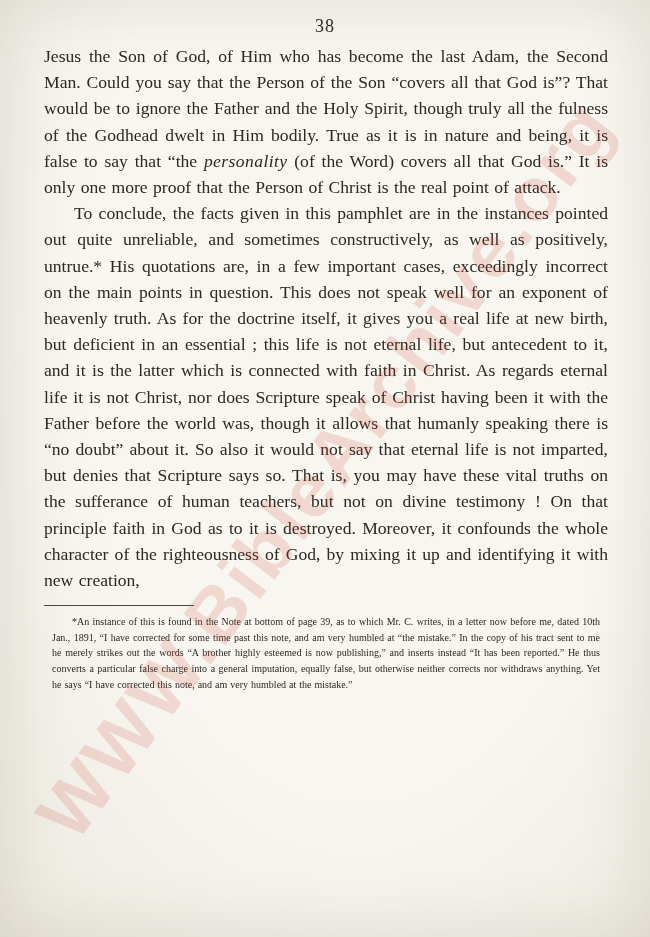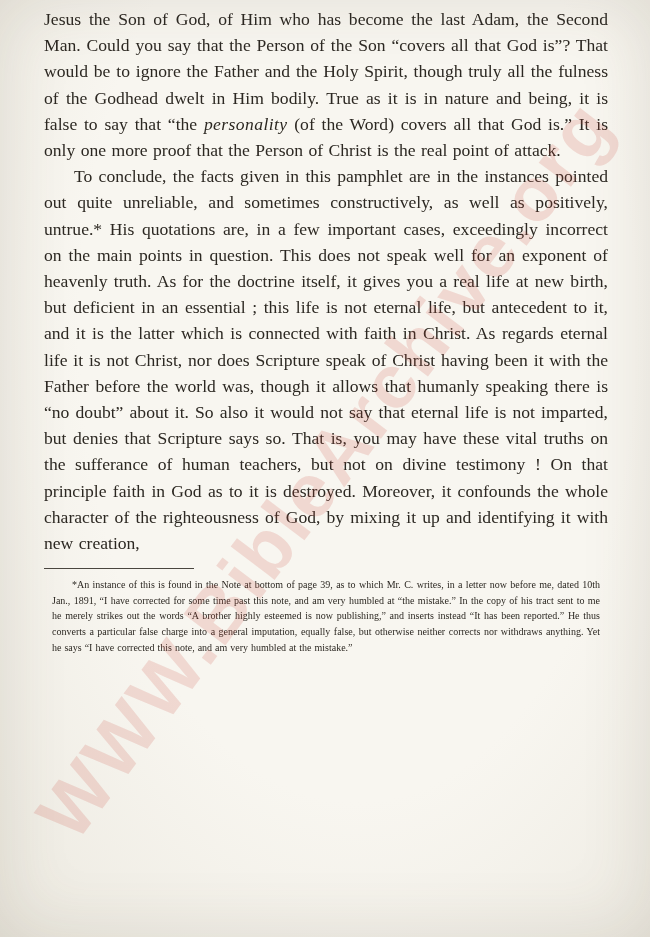--- a/index.html
+++ b/index.html
@@ -79,20 +79,21 @@
     z-index: 2;
   }
 </style>
 </head>
 <body>
 
 <div class="page">
 
   <div class="watermark">WWW.BibleArchive.org</div>
 
+  <div class="page-number">38</div>
 
   <div class="content">
 
     <p class="para"><span>Jesus the Son of God, of Him who has become the last Adam, the Second Man.  Could you say that the Person of the Son “covers all that God is”?  That would be to ignore the Father and the Holy Spirit, though truly all the fulness of the Godhead dwelt in Him bodily.  True as it is in nature and being, it is false to say that “the </span><span class="it">personality</span><span> (of the Word) covers all that God is.”  It is only one more proof that the Person of Christ is the real point of attack.</span></p>
 
     <p class="para indent"><span>To conclude, the </span><span class="u">facts given in this pamphlet are</span><span> in the instances pointed out </span><span class="u">quite unreliable,</span><span> and sometimes constructively, </span><span class="u">as well as positively, untrue.*</span><span>  His quotations are, in a few important cases, </span><span class="u">exceedingly incorrect on the main points</span><span> in question.  This does not speak well for an exponent of heavenly truth.  As for the doctrine itself, it gives you a real life at new birth, but deficient in an essential ; this life is not eternal life, but antecedent to it, and it is the latter which is connected with faith in Christ.  As regards eternal life it is not Christ, nor does Scripture speak of Christ having been it with the Father before the world was, though it allows that humanly speaking there is “no doubt” about it.  So also it would not say that eternal life is not imparted, but denies that Scripture says so.  That is, you may have these vital truths on the sufferance of human teachers, but not on divine testimony !  On that principle faith in God as to it is destroyed.  Moreover, it confounds the whole character of the righteousness of God, by mixing it up and identifying it with new creation,</span></p>
 
     <div class="footnote-rule"></div>
 
     <p class="footnote">*An instance of this is found in the Note at bottom of page 39, as to which Mr. C. writes, in a letter now before me, dated 10th Jan., 1891, “I have corrected for some time past this note, and am very humbled at “the mistake.”  In the copy of his tract sent to me he merely strikes out the words “A brother highly esteemed is now publishing,” and inserts instead “It has been reported.”  He thus converts a particular false charge into a general imputation, equally false, but otherwise neither corrects nor withdraws anything.  Yet he says “I have corrected this note, and am very humbled at the mistake.”</p>

